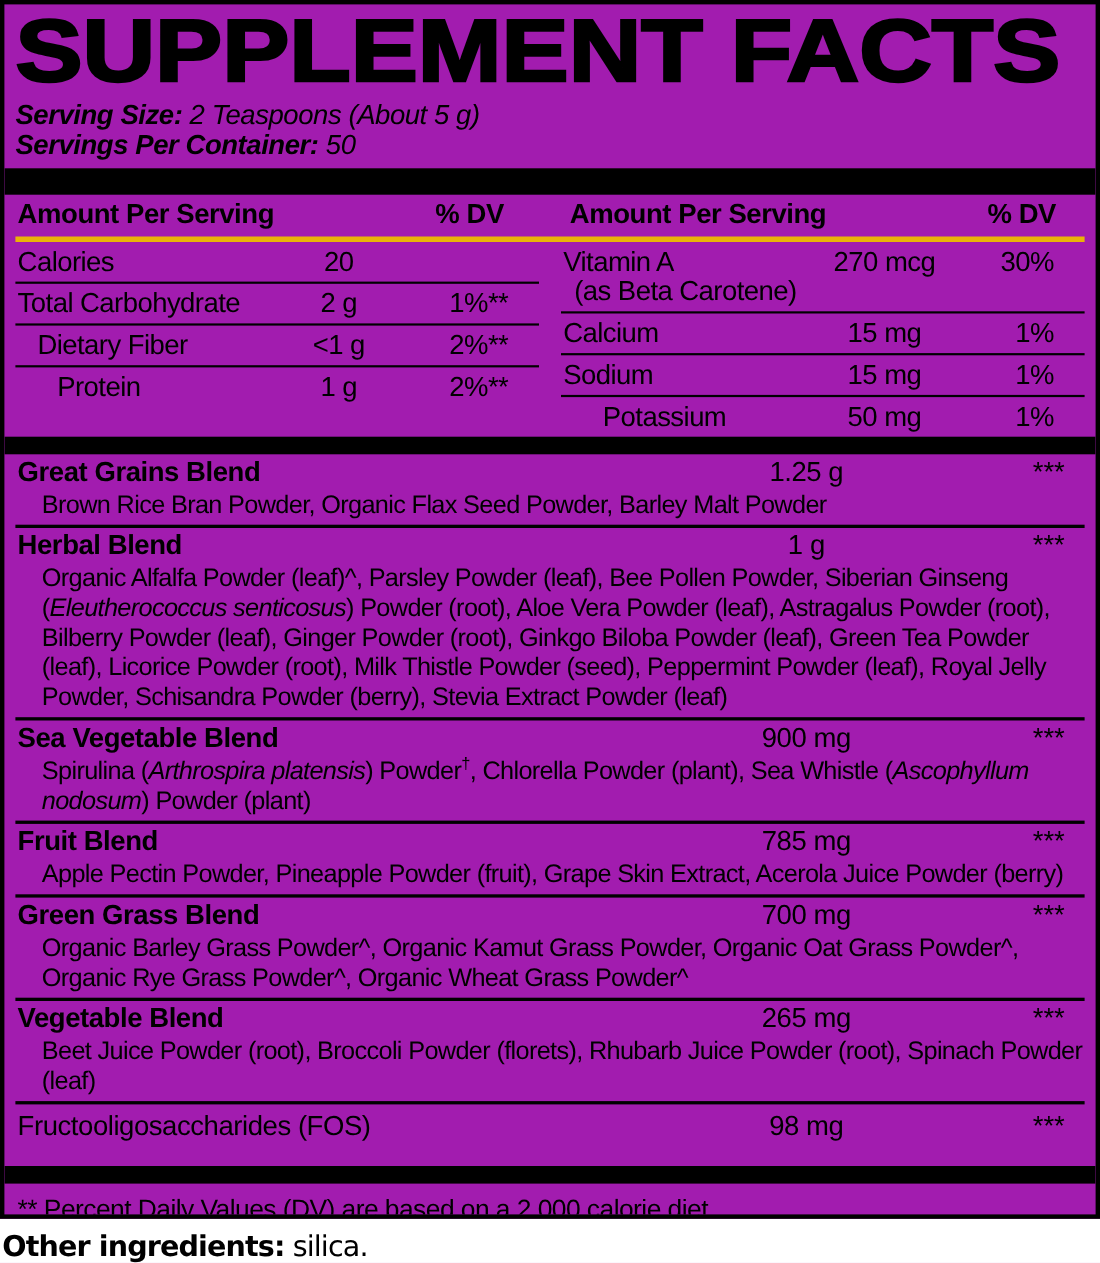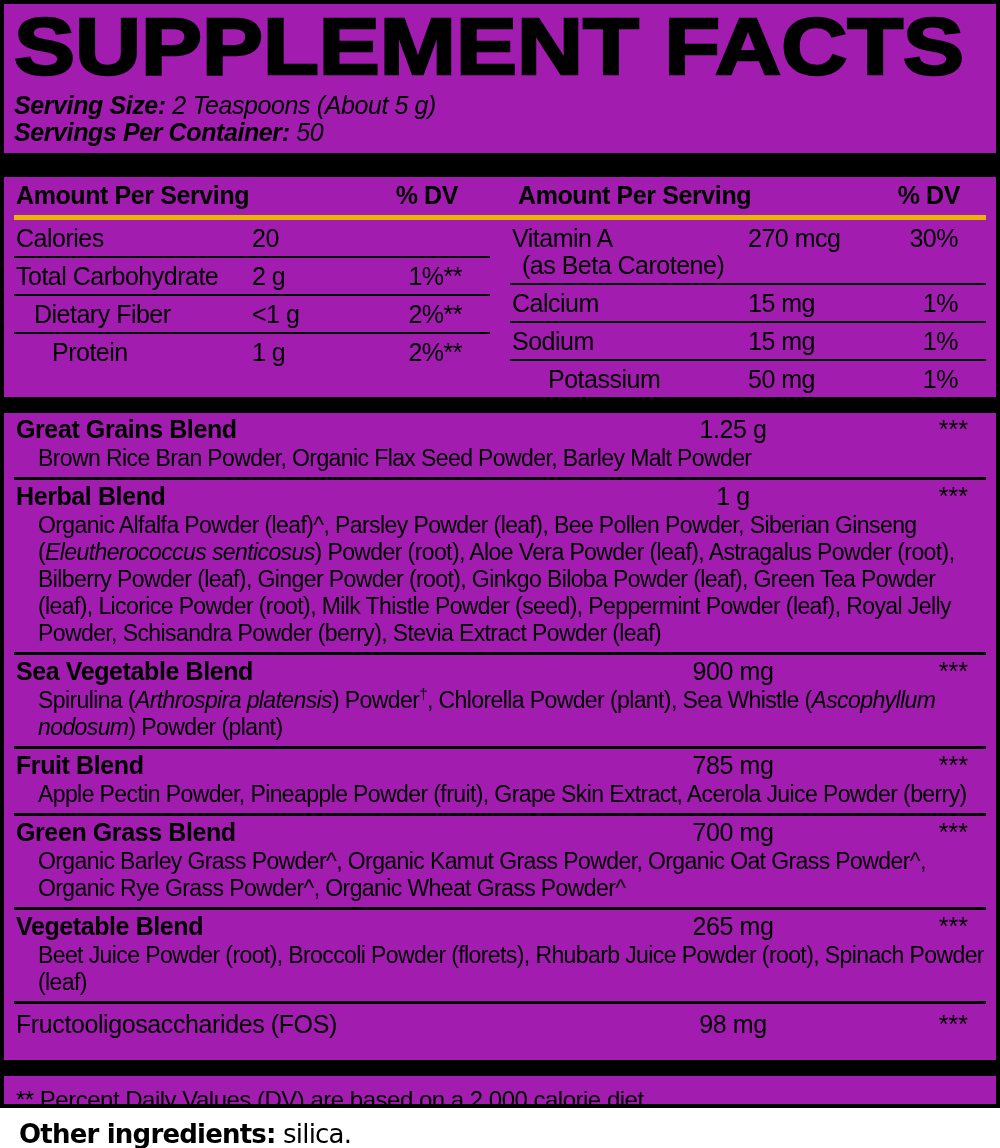--- a/index.html
+++ b/index.html
@@ -63,21 +63,21 @@
     display: grid;
     grid-template-columns: 1fr 112px 126px;
     align-items: baseline;
     font-size: 25px;
     letter-spacing: -0.5px;
     line-height: 27px;
     padding: 5px 0 4px 2px;
     border-bottom: 2px solid #000;
   }
   .nrow:last-child { border-bottom: none; margin-left: 36px; }
-  .nrow .amt { text-align: left; }
+  .nrow .amt { text-align: center; }
   .nrow .dv  { text-align: right; padding-right: 28px; }
   .nrow .nm.indent { padding-left: 18px; }
   .nm .subname { display: block; padding-left: 10px; }
 
   .sections { margin: 0; }
   .section { border-top: 3px solid #000; padding: 2px 0 3px; }
   .section.first { border-top: none; }
   .blend-head {
     display: grid;
     grid-template-columns: 1fr 210px 148px;
@@ -105,21 +105,20 @@
     font-size: 24px;
     line-height: 29px;
     letter-spacing: -0.5px;
   }
 
   .other-line {
     padding: 11px 2px 0 2px;
     font-family: "DejaVu Sans", sans-serif;
     font-size: 26px;
     letter-spacing: -0.8px;
-    margin-left: 17px;
   }
   .other-line .lbl { font-weight: bold; }
 </style>
 </head>
 <body>
 
 <div class="label-box">
 
   <div class="title-wrap">
     <svg width="956" height="82" viewBox="0 0 956 82">

